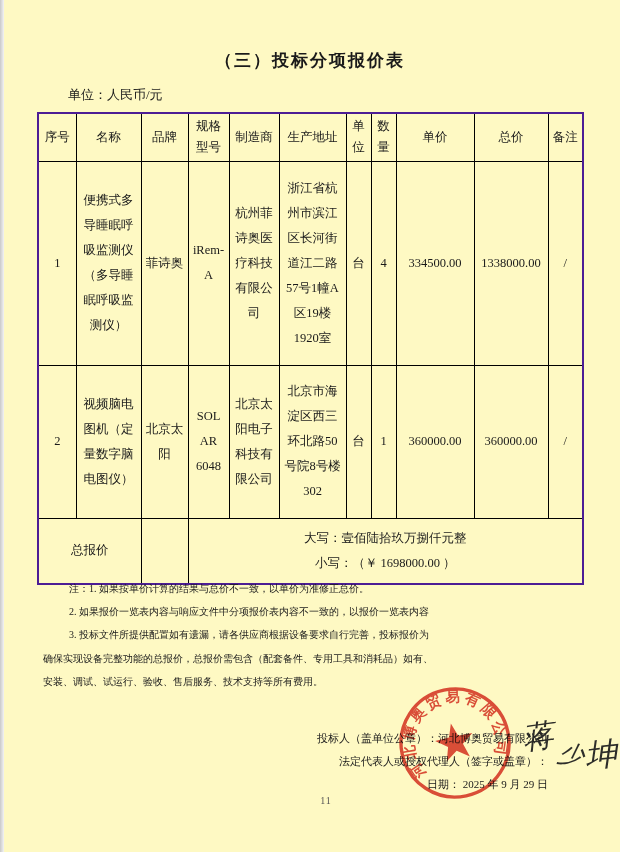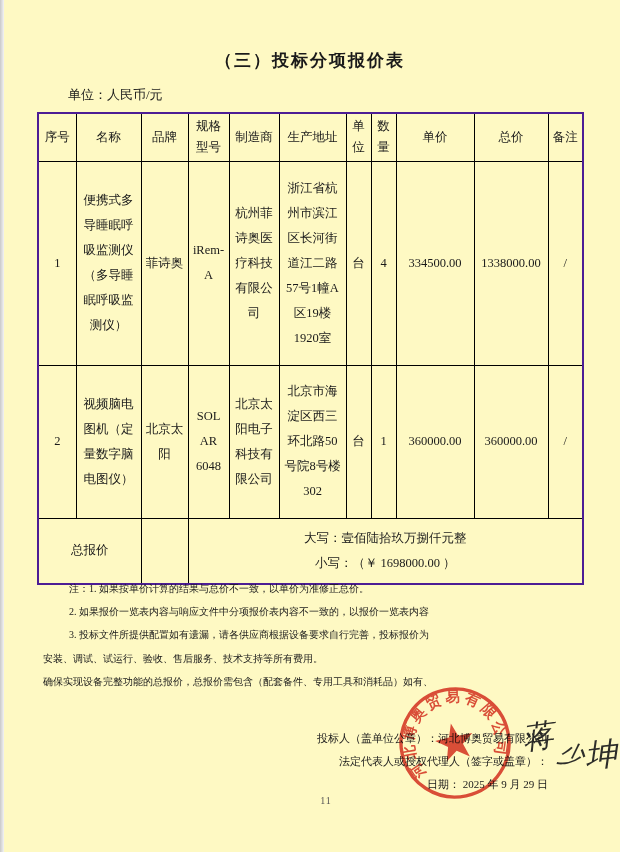--- a/index.html
+++ b/index.html
@@ -109,22 +109,22 @@
         <div>小写：（￥ 1698000.00 ）</div>
       </td>
     </tr>
   </tbody>
     </table>
 
   <div class="notes">
     <div class="line indent">注：1. 如果按单价计算的结果与总价不一致，以单价为准修正总价。</div>
     <div class="line indent">2. 如果报价一览表内容与响应文件中分项报价表内容不一致的，以报价一览表内容</div>
     <div class="line indent">3. 投标文件所提供配置如有遗漏，请各供应商根据设备要求自行完善，投标报价为</div>
+    <div class="line">确保实现设备完整功能的总报价，总报价需包含（配套备件、专用工具和消耗品）如有、</div>
     <div class="line">安装、调试、试运行、验收、售后服务、技术支持等所有费用。</div>
-    <div class="line">确保实现设备完整功能的总报价，总报价需包含（配套备件、专用工具和消耗品）如有、</div>
   </div>
 
   <div class="sig-block">
     <div>投标人（盖单位公章）：河北博奥贸易有限公司</div>
     <div>法定代表人或授权代理人（签字或盖章）：</div>
     <div>日期：  2025 年 9 月 29 日</div>
   </div>
 
   <div class="stamp">
     <svg width="118" height="118" viewBox="0 0 118 118">

